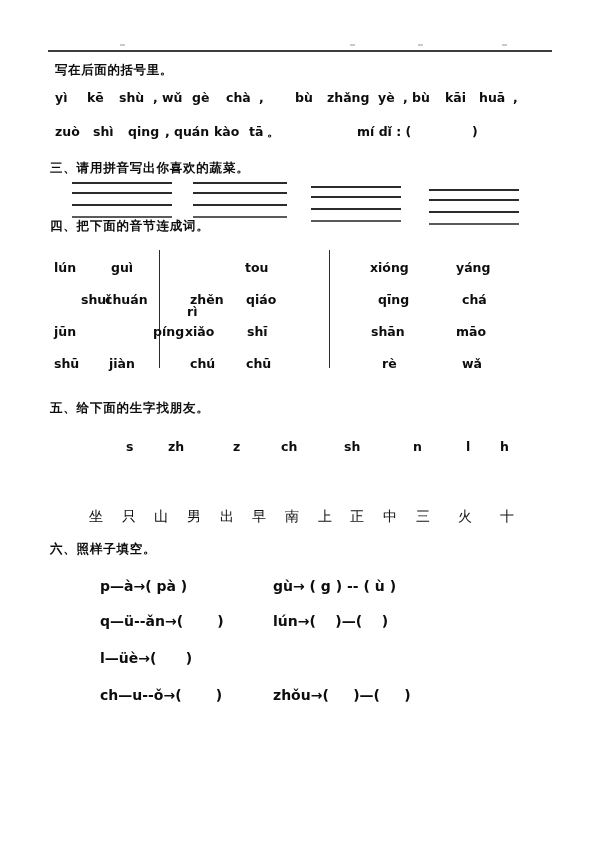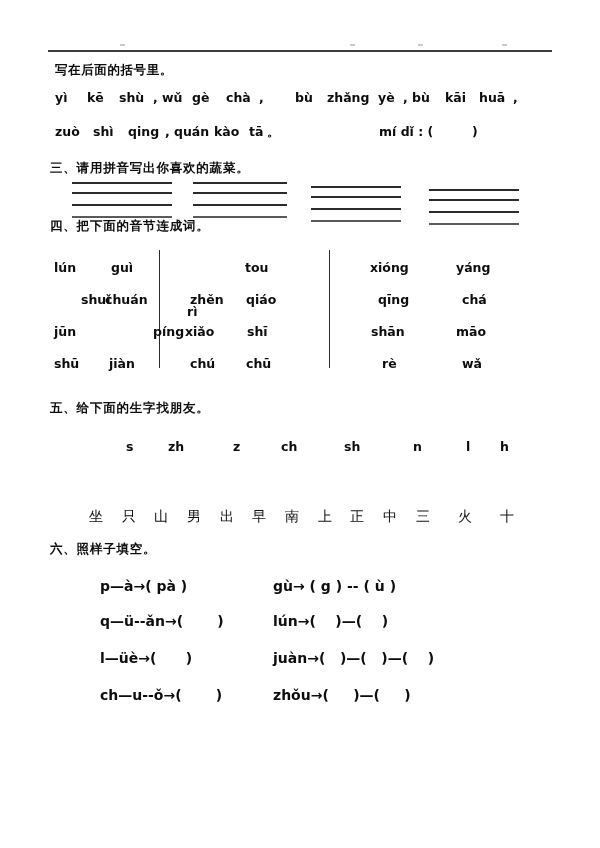--- a/index.html
+++ b/index.html
@@ -180,21 +180,21 @@
 
   <div class="sent-row" style="top:124px;">
     <span style="position:absolute;left:0px;">zuò</span>
     <span style="position:absolute;left:38px;">shì</span>
     <span style="position:absolute;left:73px;">qing</span>
     <span style="position:absolute;left:110px;">,</span>
     <span style="position:absolute;left:119px;">quán</span>
     <span style="position:absolute;left:159px;">kào</span>
     <span style="position:absolute;left:194px;">tā</span>
     <span style="position:absolute;left:212px;">。</span>
-    <span style="position:absolute;left:302px;margin-left:22px;">mí  dǐ : (</span>
+    <span style="position:absolute;left:302px;">mí  dǐ : (</span>
     <span style="position:absolute;left:417px;">)</span>
   </div>
 
   <div class="heading" style="left:50px; top:160px;">三、请用拼音写出你喜欢的蔬菜。</div>
 
   <div class="grid" style="left:72px; top:182px; width:100px;">
     <div class="ln l0"></div>
     <div class="ln l1"></div>
     <div class="ln l2"></div>
     <div class="ln l3"></div>
@@ -279,16 +279,15 @@
 
   <div class="heading" style="left:50px; top:541px;">六、照样子填空。</div>
 
   <div class="formula" style="left:100px; top:578px;">p—à→( pà )</div>
   <div class="formula" style="left:100px; top:613px;">q—ü--ǎn→(       )</div>
   <div class="formula" style="left:100px; top:650px;">l—üè→(      )</div>
   <div class="formula" style="left:100px; top:687px;">ch—u--ǒ→(       )</div>
 
   <div class="formula" style="left:273px; top:578px;">gù→ ( g ) -- ( ù )</div>
   <div class="formula" style="left:273px; top:613px;">lún→(    )—(    )</div>
-  <div class="formula" style="left:273px; top:650px;">juàn→(   )—(   )—(    )</div>
   <div class="formula" style="left:273px; top:687px;">zhǒu→(     )—(     )</div>
 
 </div>
 
 </body></html>

